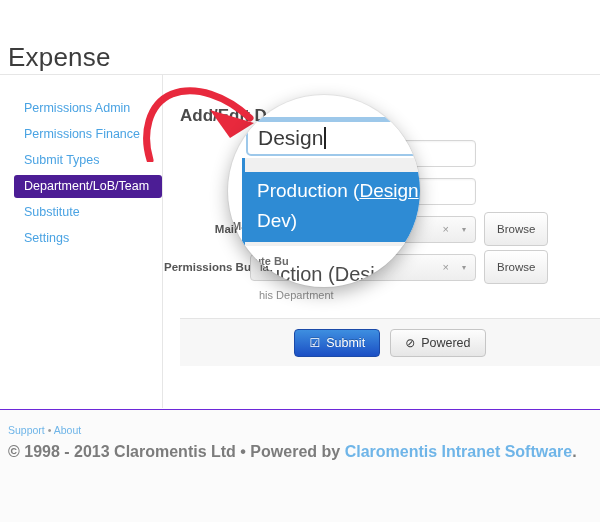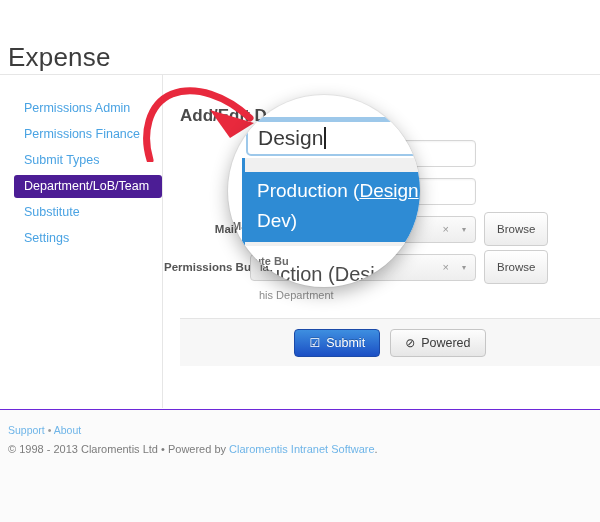--- a/index.html
+++ b/index.html
@@ -201,22 +201,23 @@
   .footer-links {
     position: absolute;
     left: 8px; top: 14px;
     font-size: 10.5px;
     color: #9a9a9a;
   }
   .footer-links a { color: #6fb5e8; text-decoration: none; }
   .footer-copy {
     position: absolute;
     left: 8px; top: 33px;
-    font-size: 11px;
+    font-size: 16px;
     color: #7c7c7c;
+    font-weight: bold;
   }
   .footer-copy a { color: #6fb5e8; text-decoration: none; }
 
   
   .arrow {
     position: absolute;
     left: 138px; top: 82px;
     width: 130px; height: 80px;
     pointer-events: none;
   }

